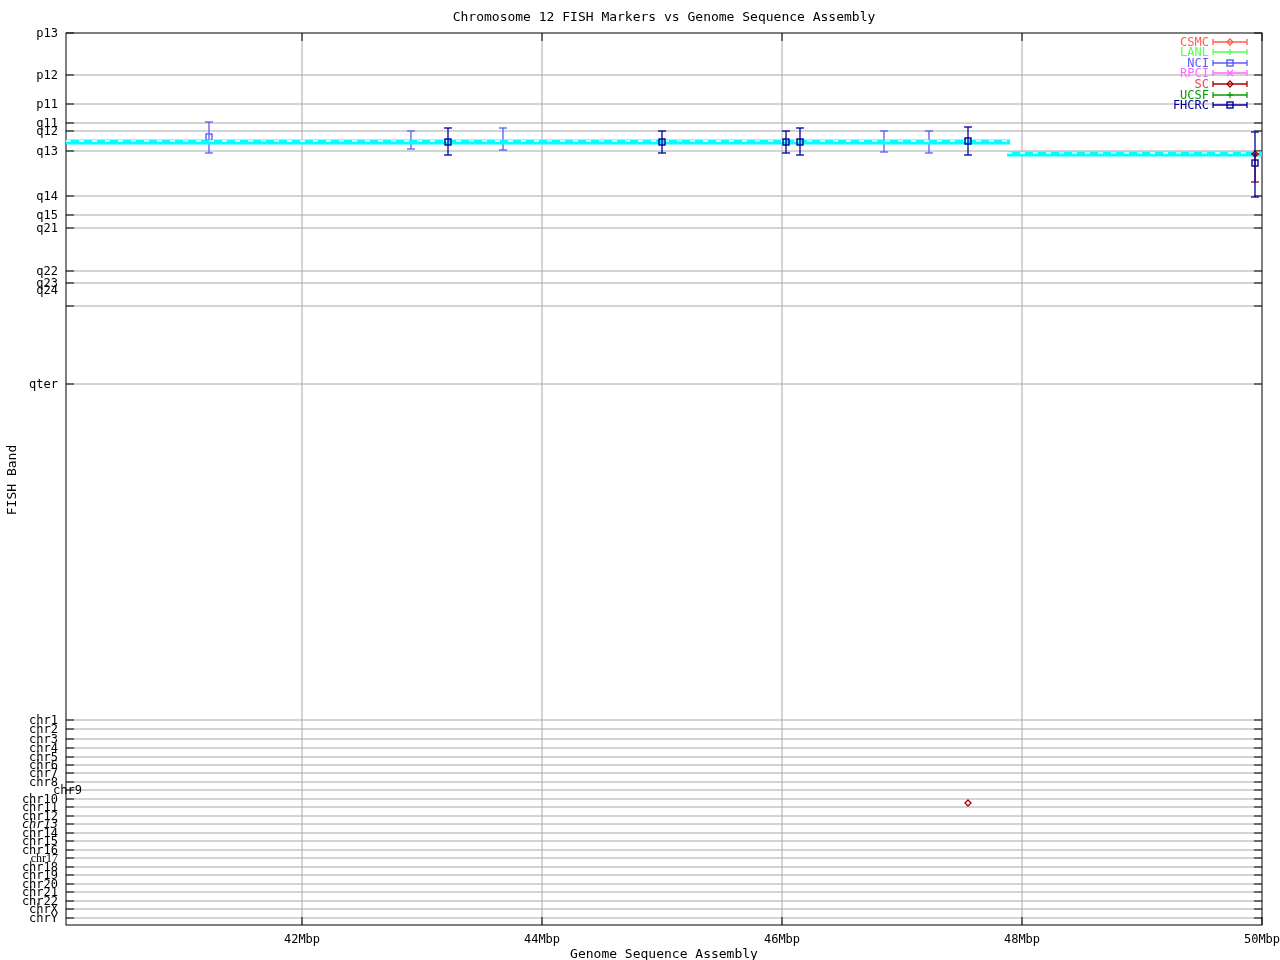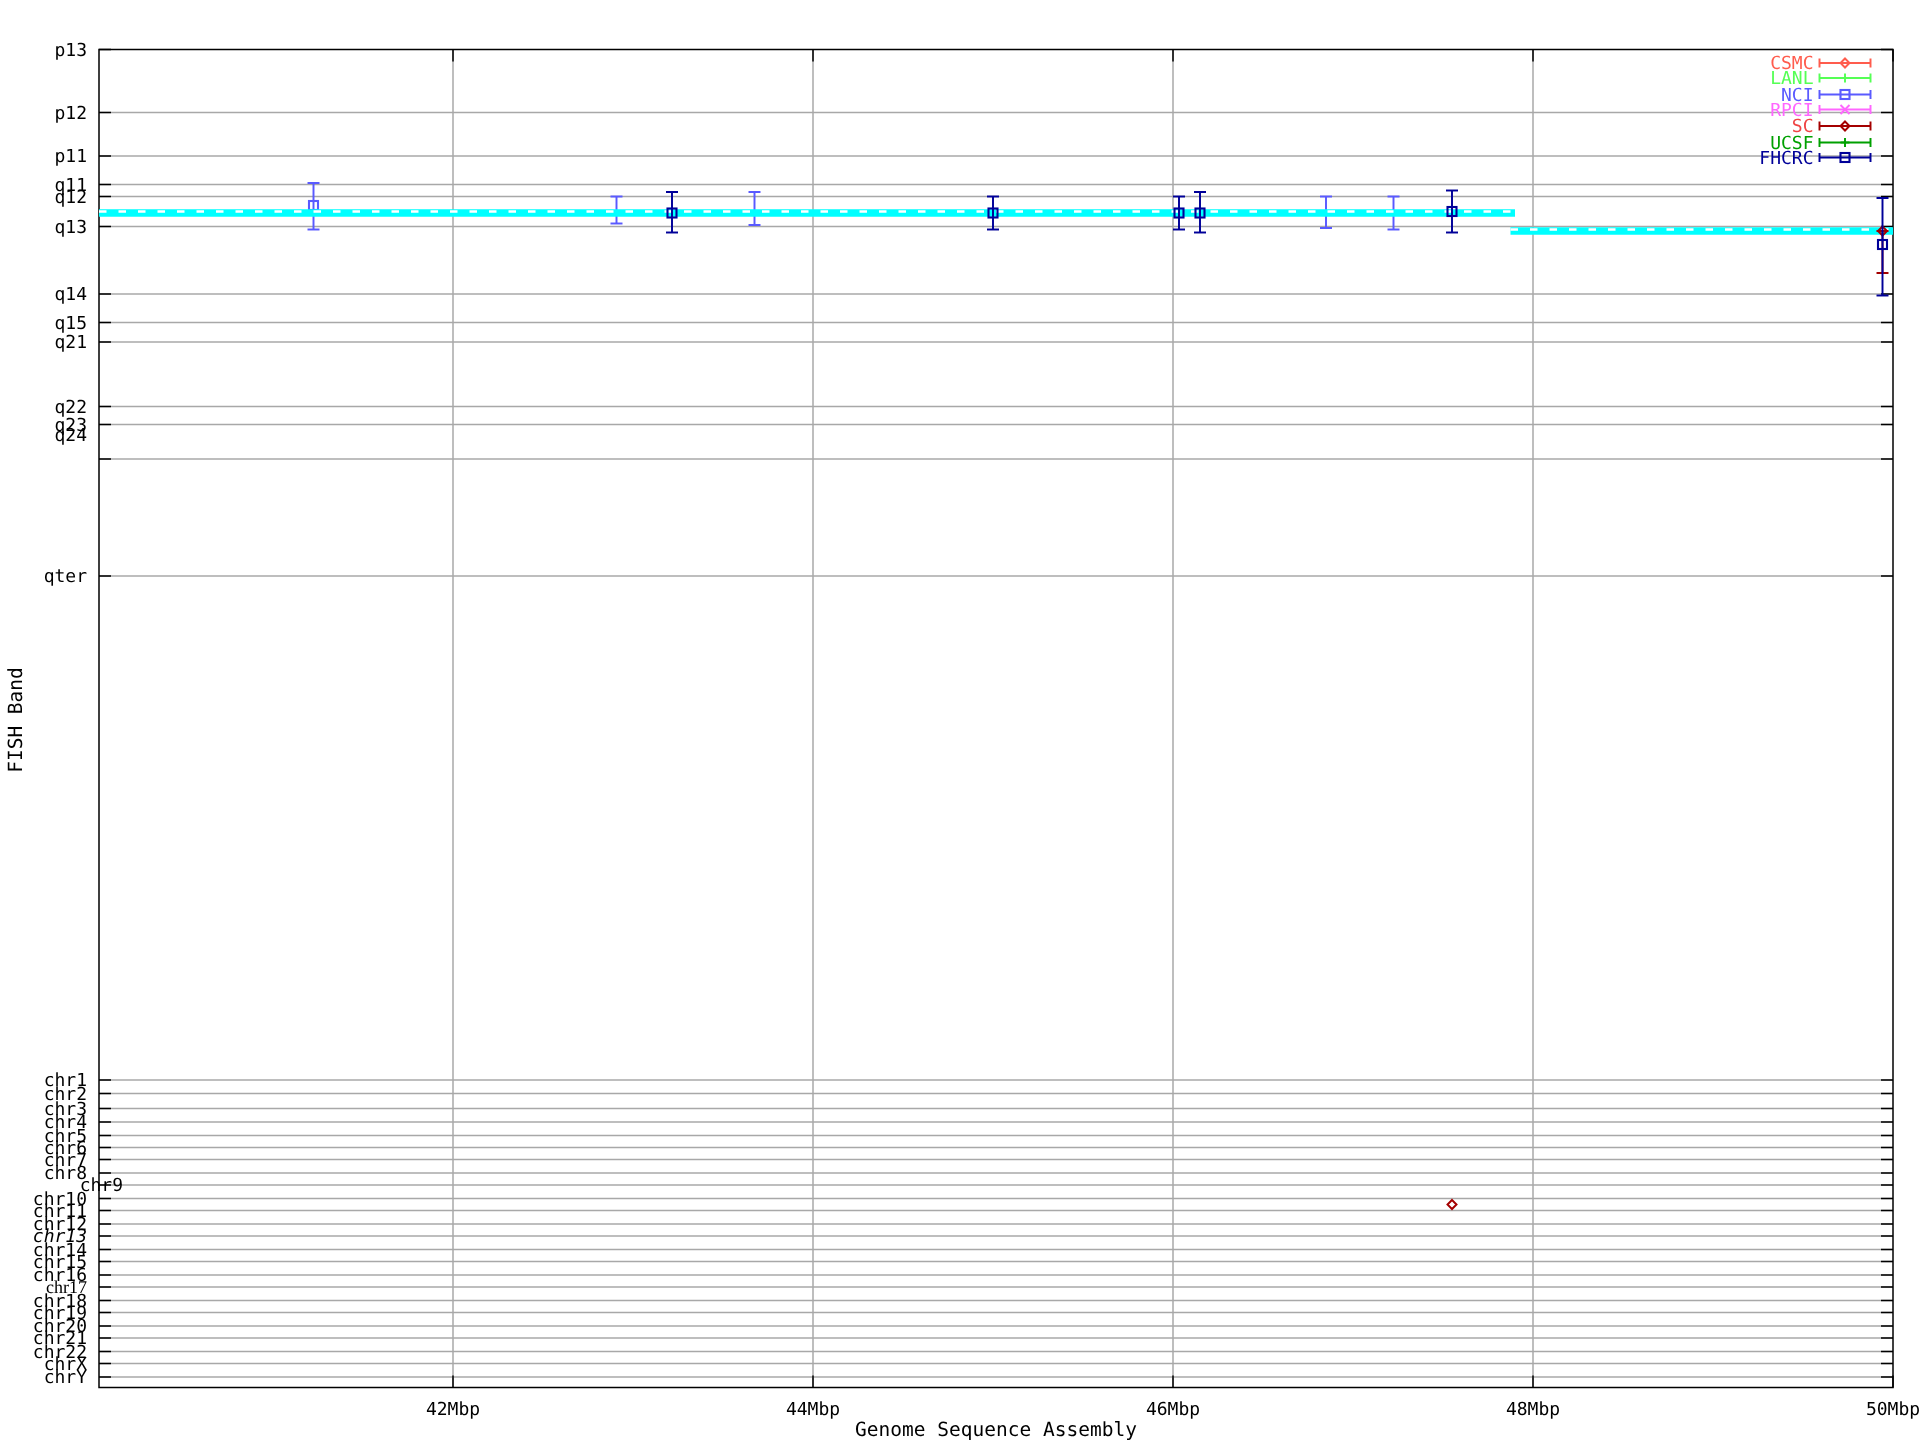--- a/index.html
+++ b/index.html
@@ -220,20 +220,21 @@
       <line x1="1213" y1="95" x2="1247" y2="95" stroke="#00a000" stroke-width="1.3"></line>
       <line x1="1213" y1="92" x2="1213" y2="98" stroke="#00a000" stroke-width="1.3"></line>
       <line x1="1247" y1="92" x2="1247" y2="98" stroke="#00a000" stroke-width="1.3"></line>
       <line x1="1227" y1="95" x2="1233" y2="95" stroke="#00a000" stroke-width="1.3"></line>
       <line x1="1230" y1="92" x2="1230" y2="98" stroke="#00a000" stroke-width="1.3"></line>
       <line x1="1213" y1="105" x2="1247" y2="105" stroke="#000099" stroke-width="1.3"></line>
       <line x1="1213" y1="102" x2="1213" y2="108" stroke="#000099" stroke-width="1.3"></line>
       <line x1="1247" y1="102" x2="1247" y2="108" stroke="#000099" stroke-width="1.3"></line>
       <rect x="1227" y="102" width="6" height="6" fill="none" stroke="#000099" stroke-width="1.4"></rect>
     </svg>
+  <div id="chart-title" class="abs">Chromosome 12 FISH Markers vs Genome Sequence Assembly</div>
   <div id="x-axis-title" class="abs">Genome Sequence Assembly</div>
   <div id="y-axis-title" class="abs">FISH Band</div>
   <div id="ytick-labels">
       <div class="abs ytick-label" style="top: 27px;">p13</div>
       <div class="abs ytick-label" style="top: 69px;">p12</div>
       <div class="abs ytick-label" style="top: 98px;">p11</div>
       <div class="abs ytick-label" style="top: 117px;">q11</div>
       <div class="abs ytick-label" style="top: 125px;">q12</div>
       <div class="abs ytick-label" style="top: 145px;">q13</div>
       <div class="abs ytick-label" style="top: 190px;">q14</div>

